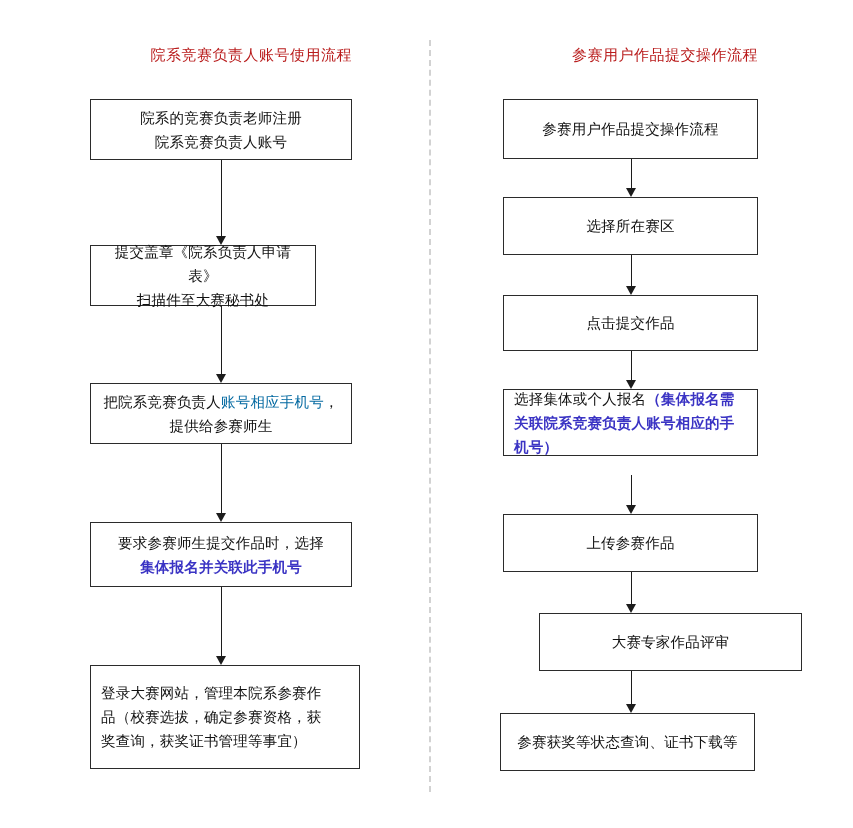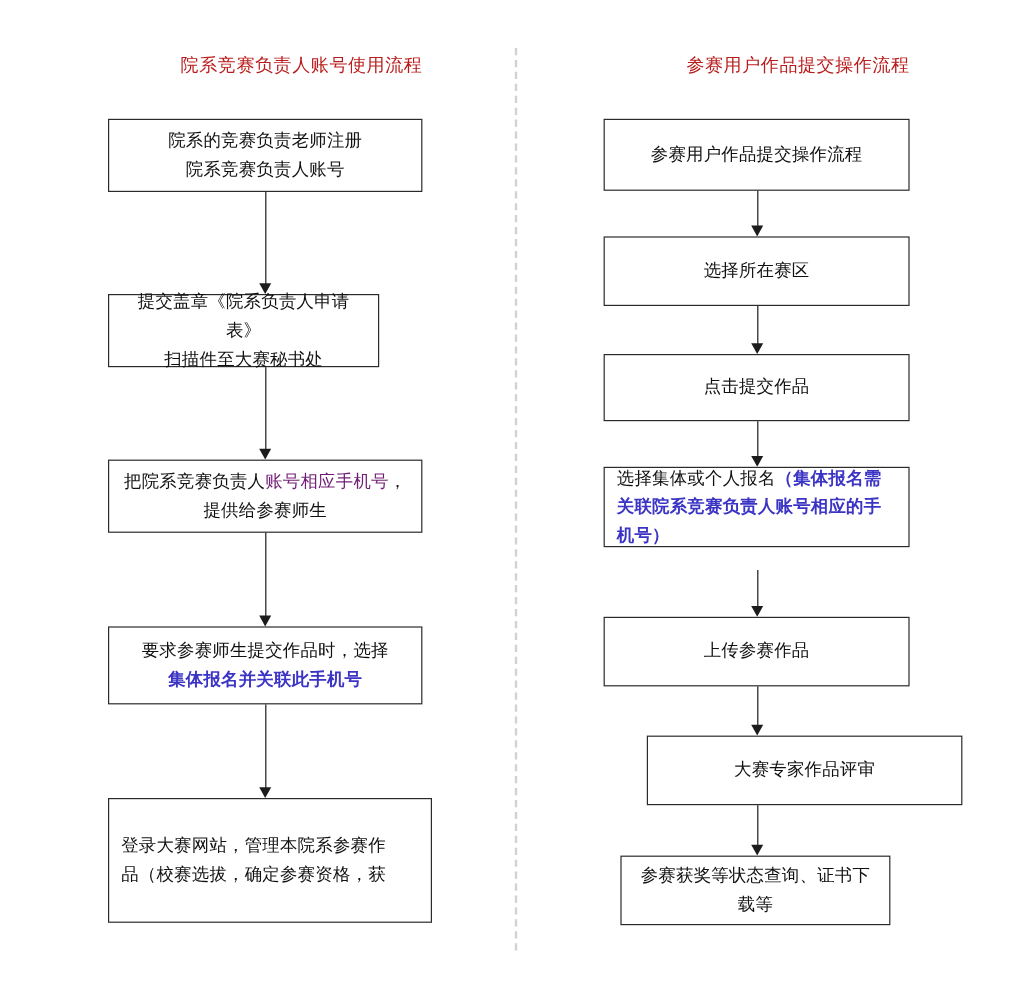--- a/index.html
+++ b/index.html
@@ -55,21 +55,21 @@
     letter-spacing: 0.2px;
     display: flex;
     align-items: center;
     justify-content: center;
     padding: 4px 10px;
   }
   .node .txt { display: block; width: 100%; text-align: center; }
   .node.align-left .txt { text-align: left; }
 
   .hl { color: #3b34c4; font-weight: bold; }
-  .hl-plain { color: #701a75; }
+  .hl-plain { color: #0369a1; }
 
   
   .arrow {
     position: absolute;
     width: 14px;
     display: flex;
     flex-direction: column;
     align-items: center;
   }
   .arrow .stem {
@@ -140,20 +140,21 @@
 
   <div class="arrow" style="left:214px; top:587px; height:78px;">
     <div class="stem"></div>
     <div class="head"></div>
   </div>
 
   <div class="node align-left" id="l5" style="left:90px; top:665px; width:270px; height:104px;">
     <span class="txt">
       <span>登录大赛网站，管理本院系参赛作</span><br>
       <span>品（校赛选拔，确定参赛资格，获</span><br>
+      <span>奖查询，获奖证书管理等事宜）</span>
     </span>
   </div>
 
   <div class="col-title" id="title-right">参赛用户作品提交操作流程</div>
 
   <div class="node" id="r1" style="left:503px; top:99px; width:255px; height:60px;">
     <span class="txt">参赛用户作品提交操作流程</span>
   </div>
 
   <div class="arrow" style="left:624px; top:159px; height:38px;">
@@ -203,17 +204,17 @@
 
   <div class="node" id="r6" style="left:503px; top:613px; width:263px; height:58px;margin-left:36px;">
     <span class="txt">大赛专家作品评审</span>
   </div>
 
   <div class="arrow" style="left:624px; top:671px; height:42px;">
     <div class="stem"></div>
     <div class="head"></div>
   </div>
 
-  <div class="node" id="r7" style="left:517px; top:713px; width:225px; height:58px;">
+  <div class="node" id="r7" style="left:500px; top:713px; width:255px; height:58px;">
     <span class="txt">参赛获奖等状态查询、证书下载等</span>
   </div>
 
 </div>
 
 </body></html>

